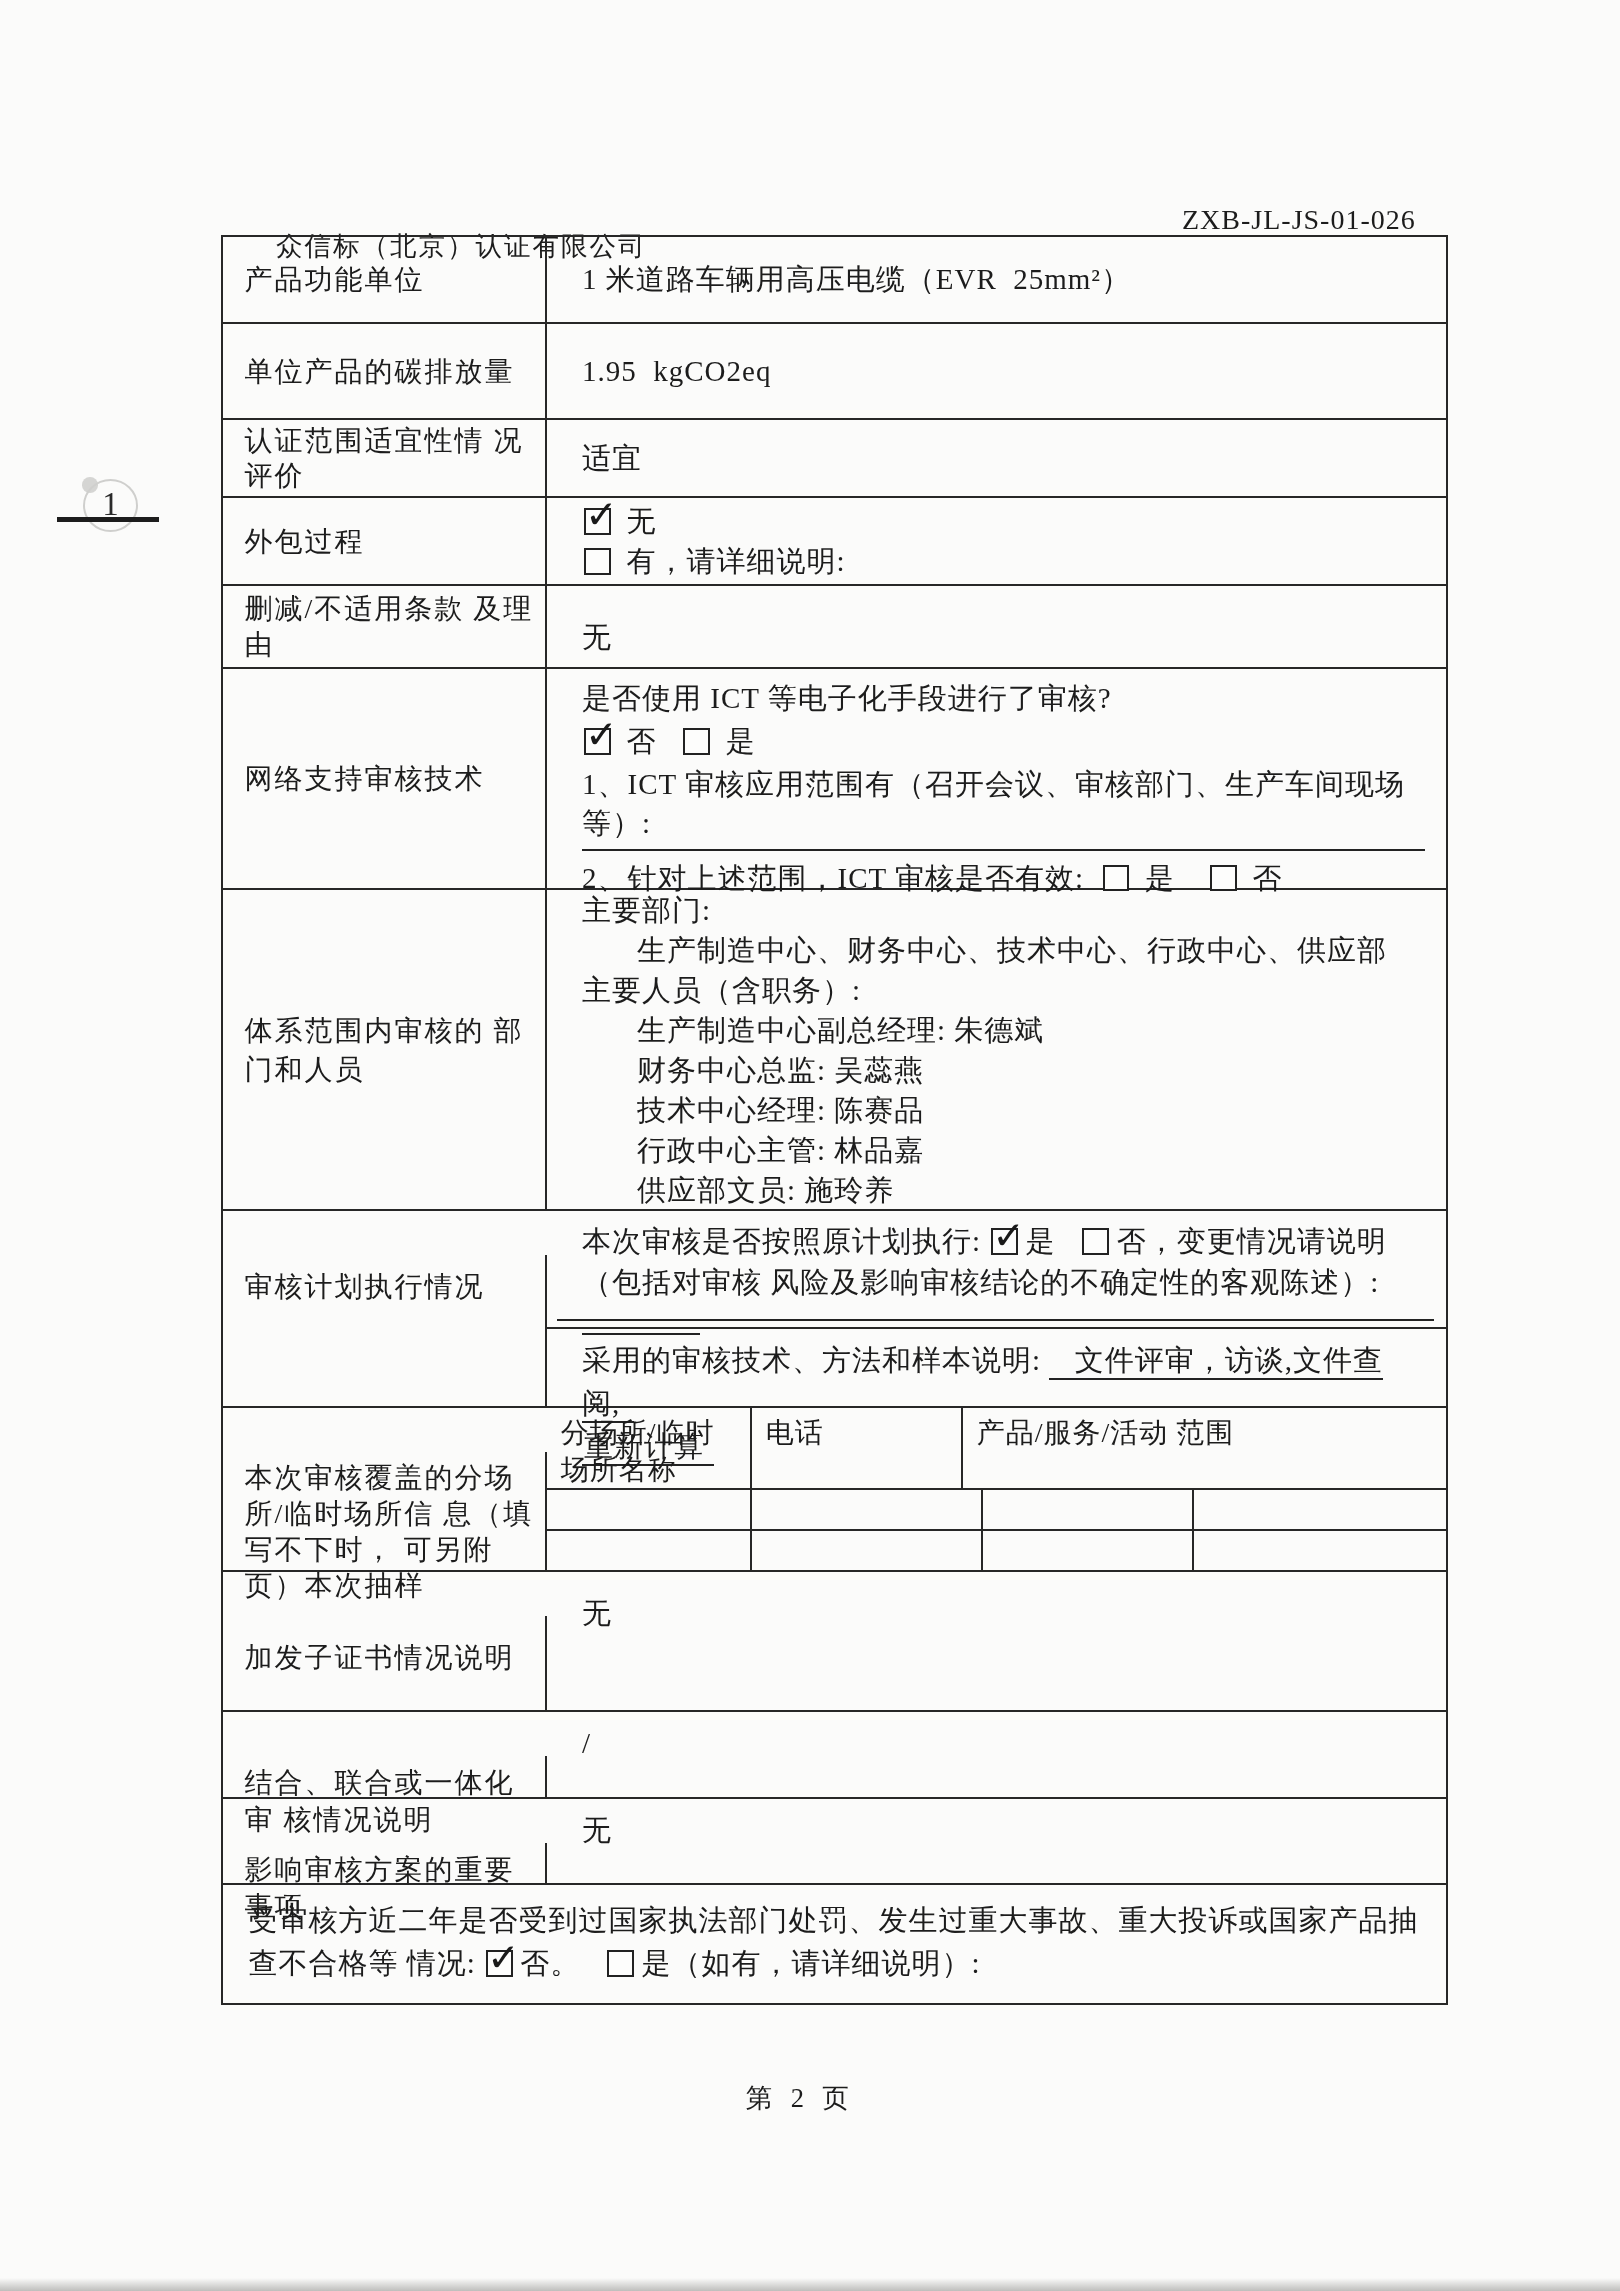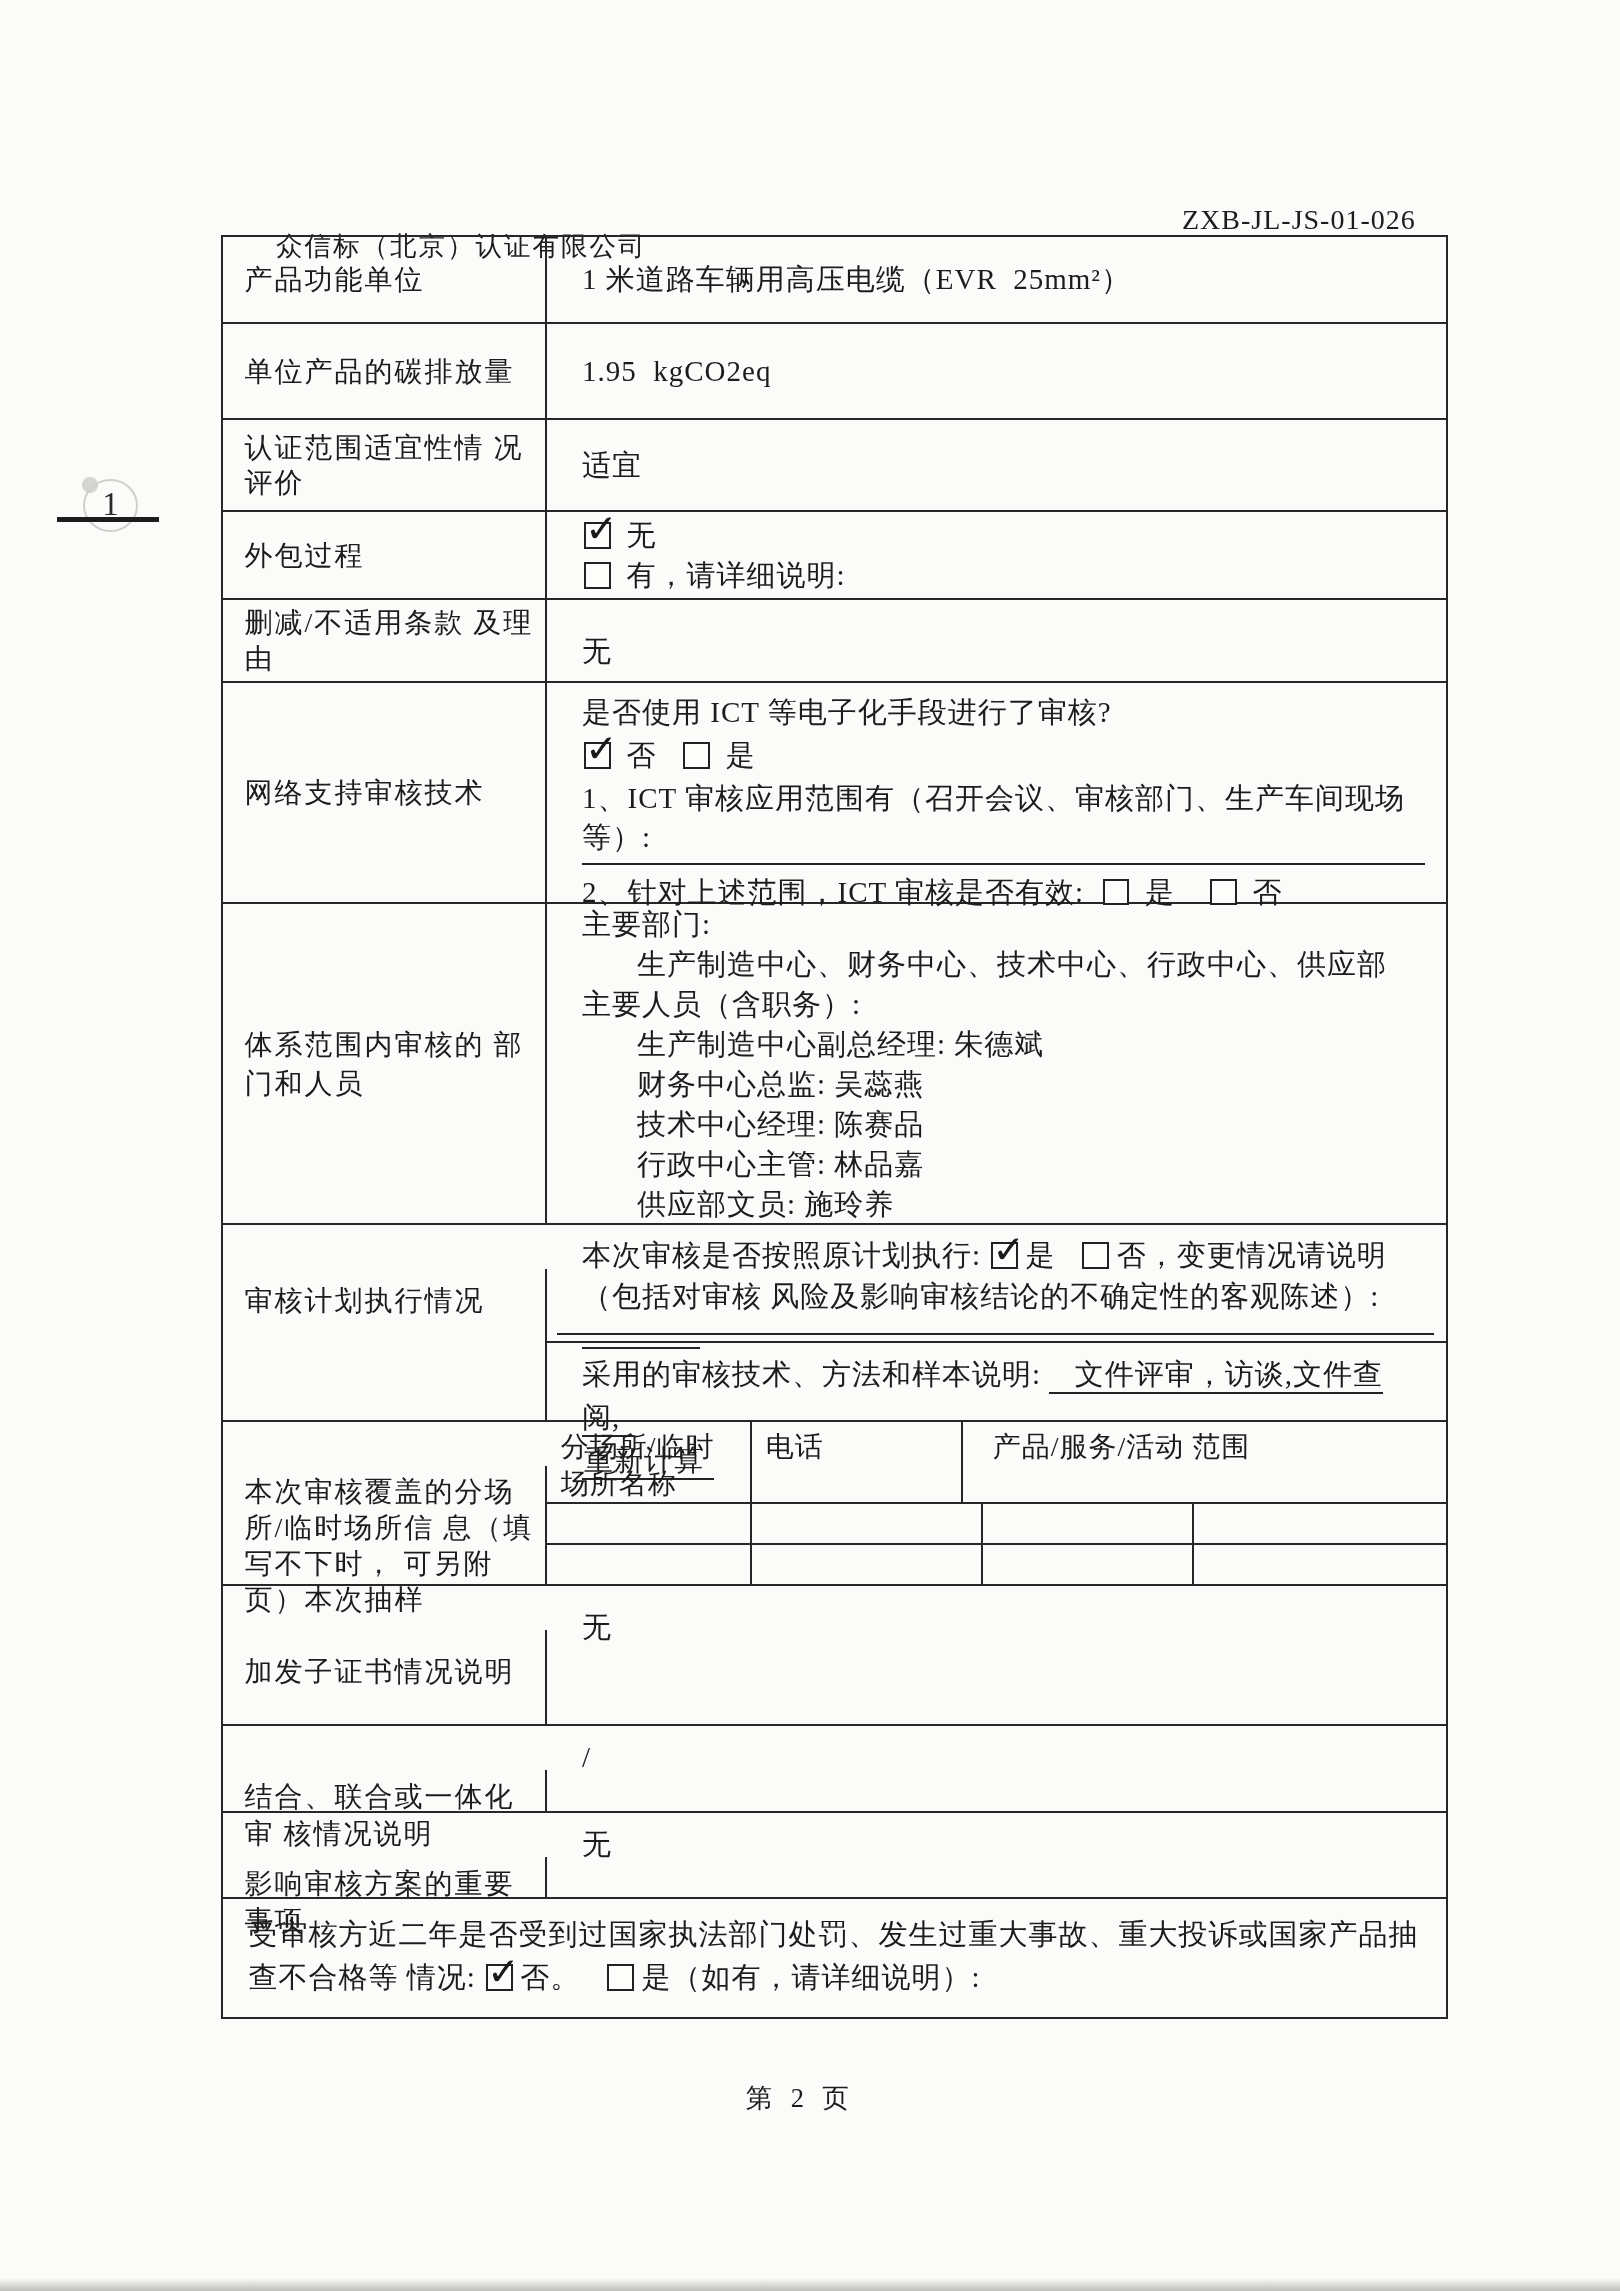--- a/index.html
+++ b/index.html
@@ -44,21 +44,21 @@
   .r8b{padding:9.8px 13.7px 0 35px;font-size:29px;line-height:43px;letter-spacing:1px;white-space:pre-wrap;}
   .u{border-bottom:2.9px solid #232323;padding:0 13.7px 2px 25.5px;}
   .u2{border-bottom:2.9px solid #232323;padding:0 9.8px 2px 2px;}
   
   .sub{flex:1;display:flex;flex-direction:column;padding:0;}
   .srow{display:flex;box-sizing:border-box;}
   .srow + .srow{border-top:2.9px solid #272727;}
   .scell{box-sizing:border-box;border-right:2.9px solid #272727;font-size:28px;line-height:37px;
          letter-spacing:1px;padding:5.9px 5.9px 0 13.7px;white-space:pre-wrap;}
   .scell:last-child{border-right:none;}
-  .sc0{flex:0 0 205px;}.sc1{flex:0 0 231px;}.sc2{flex:0 0 211px;}.sc3{flex:1;margin-left:16px;}
+  .sc0{flex:0 0 205px;}.sc1{flex:0 0 231px;}.sc2{flex:0 0 211px;}.sc3{flex:1;}
   .r13{box-sizing:border-box;padding:13.7px 17.6px 0 25.5px;font-size:29px;line-height:43px;
        letter-spacing:1px;white-space:pre-wrap;}
   .footer{position:absolute;left:0;right:19.6px;top:2080px;text-align:center;font-size:26.5px;letter-spacing:5.9px;}
   .r7line{padding-left:0;}
   .ind{padding-left:55px;}
 </style>
 </head>
 <body>
 
 <div class="page">
@@ -77,21 +77,21 @@
     <div class="row" style="height:85px">
       <div class="lbl">产品功能单位</div>
       <div class="val">1 米道路车辆用高压电缆（EVR  25mm²）</div>
     </div>
 
     <div class="row" style="height:96px">
       <div class="lbl">单位产品的碳排放量</div>
       <div class="val">1.95  kgCO2eq</div>
     </div>
 
-    <div class="row" style="height:92px">
+    <div class="row" style="height:78px">
       <div class="lbl" style="line-height:35px">认证范围适宜性情 况评价</div>
       <div class="val">适宜</div>
     </div>
 
     <div class="row" style="height:88px">
       <div class="lbl">外包过程</div>
       <div class="val" style="line-height:40px">
         <div><span class="cb"><span class="tick">✓</span></span> <span>无</span></div>
         <div><span class="cb"></span> <span>有，请详细说明:</span></div>
       </div>

